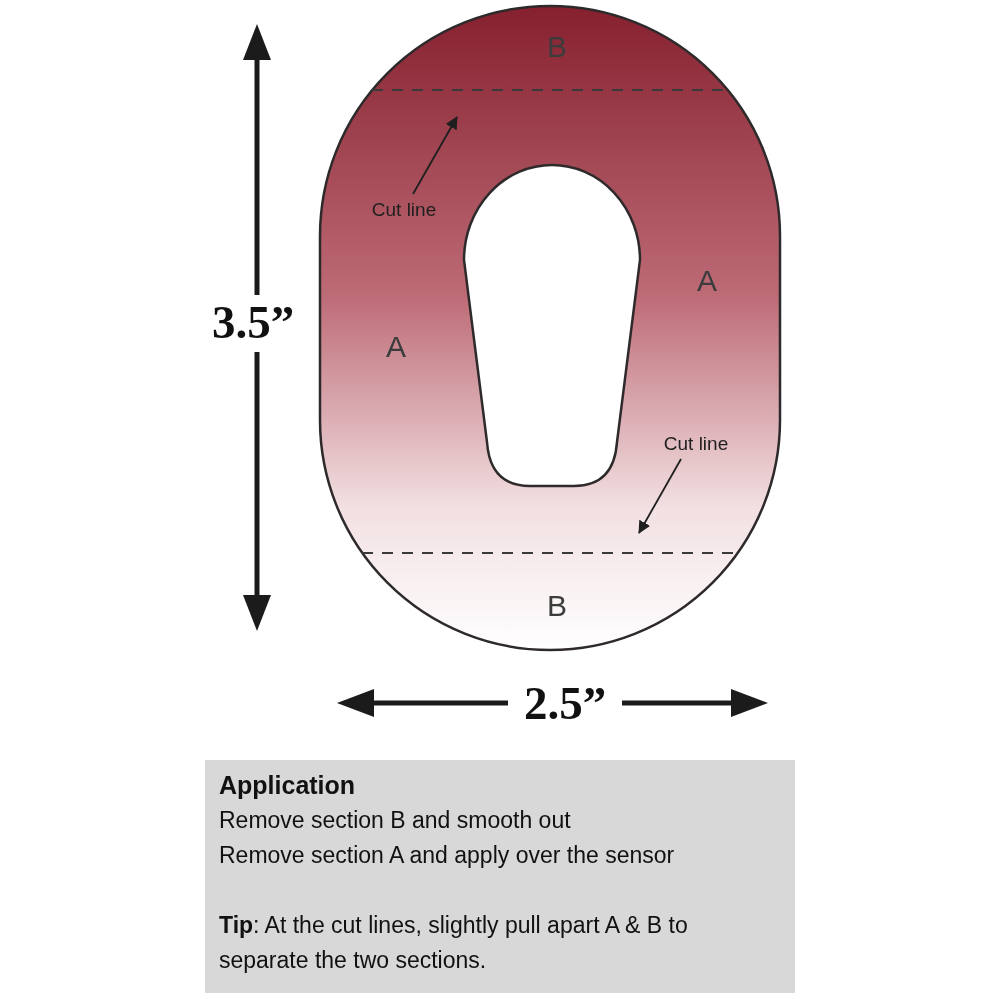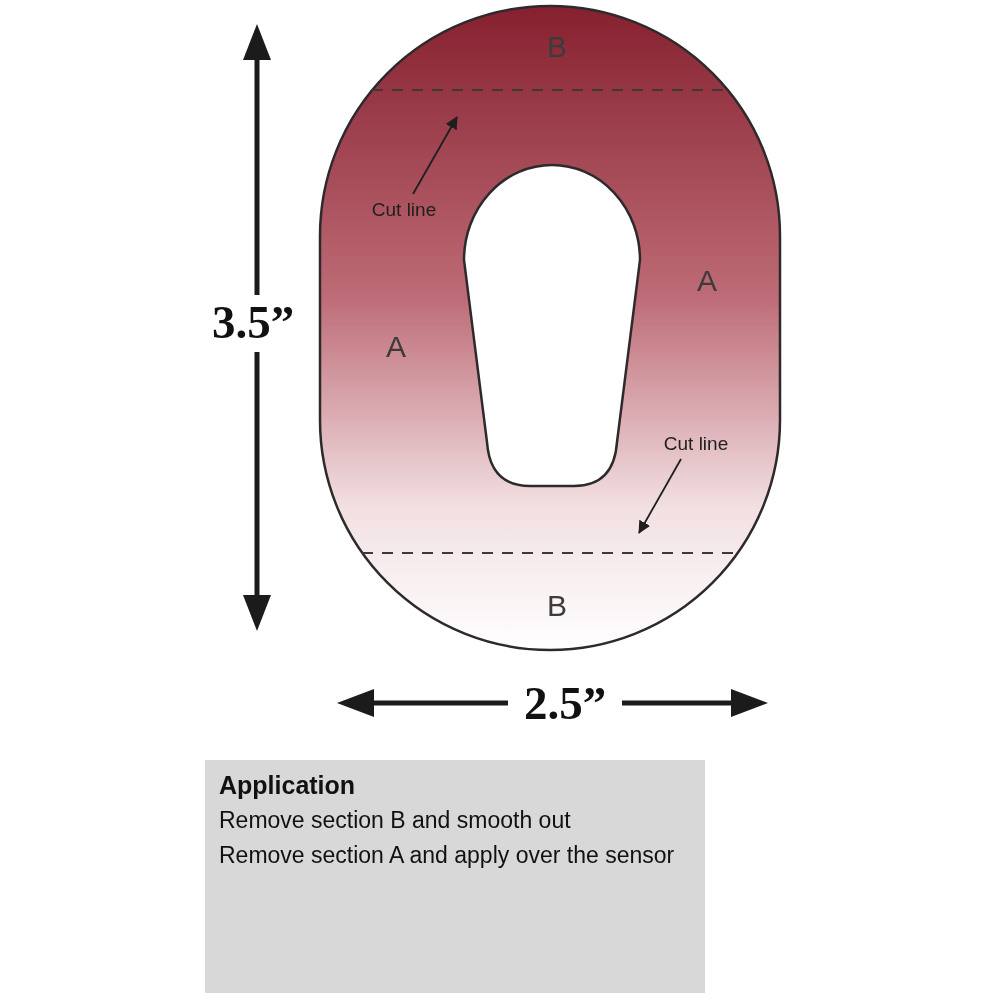--- a/index.html
+++ b/index.html
@@ -32,21 +32,21 @@
     text-anchor: middle;
   }
   .dim-line { stroke: #1b1b1b; stroke-width: 5; }
   .dim-head { fill: #1b1b1b; }
   .dash-line { stroke: #3a3a3a; stroke-width: 2; stroke-dasharray: 11 9; fill: none; }
   .pointer-line { stroke: #1f1f1f; stroke-width: 1.8; fill: none; }
 
   #instructions {
     position: absolute;
     left: 205px; top: 760px;
-    width: 500px; height: 233px;
+    width: 590px; height: 233px;
     background: #d8d8d8;
     box-sizing: border-box;
     padding: 8px 14px;
     font-size: 23px;
     line-height: 35px;
     color: #111111;
   }
   #instructions .title { font-weight: bold; font-size: 25px; }
   .spacer { height: 35px; }
   .bold { font-weight: bold; }
@@ -99,13 +99,14 @@
     <polygon class="dim-head" points="768,703 731,689 731,717"></polygon>
   </g>
   <text class="dim-label" x="565" y="719">2.5”</text>
 </svg>
 
 <div id="instructions">
   <div class="title">Application</div>
   <div>Remove section B and smooth out</div>
   <div>Remove section A and apply over the sensor</div>
   <div class="spacer"></div>
+  <div><span class="bold">Tip</span><span>: At the cut lines, slightly pull apart A &amp; B to separate the two sections.</span></div>
 </div>
 
 </body></html>

